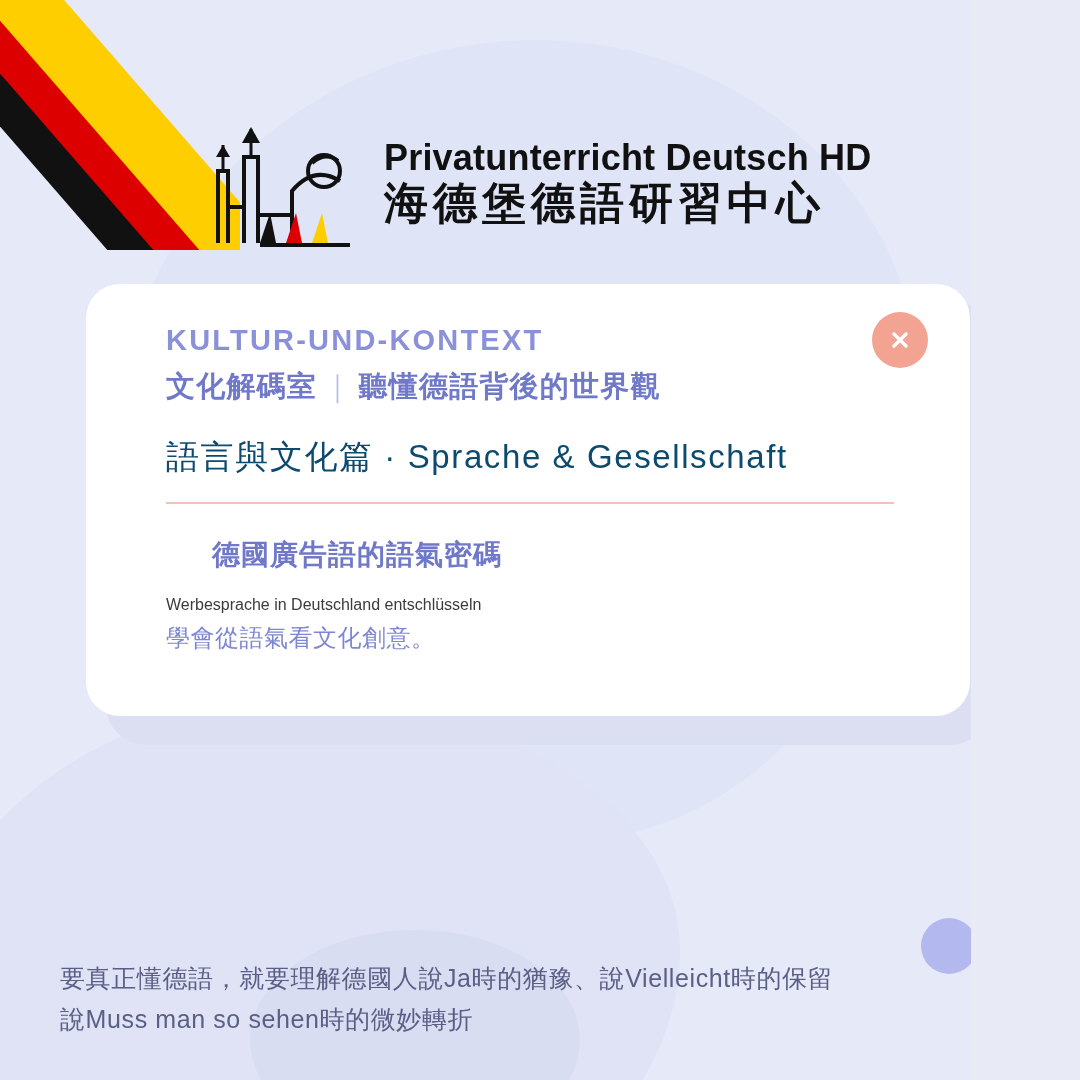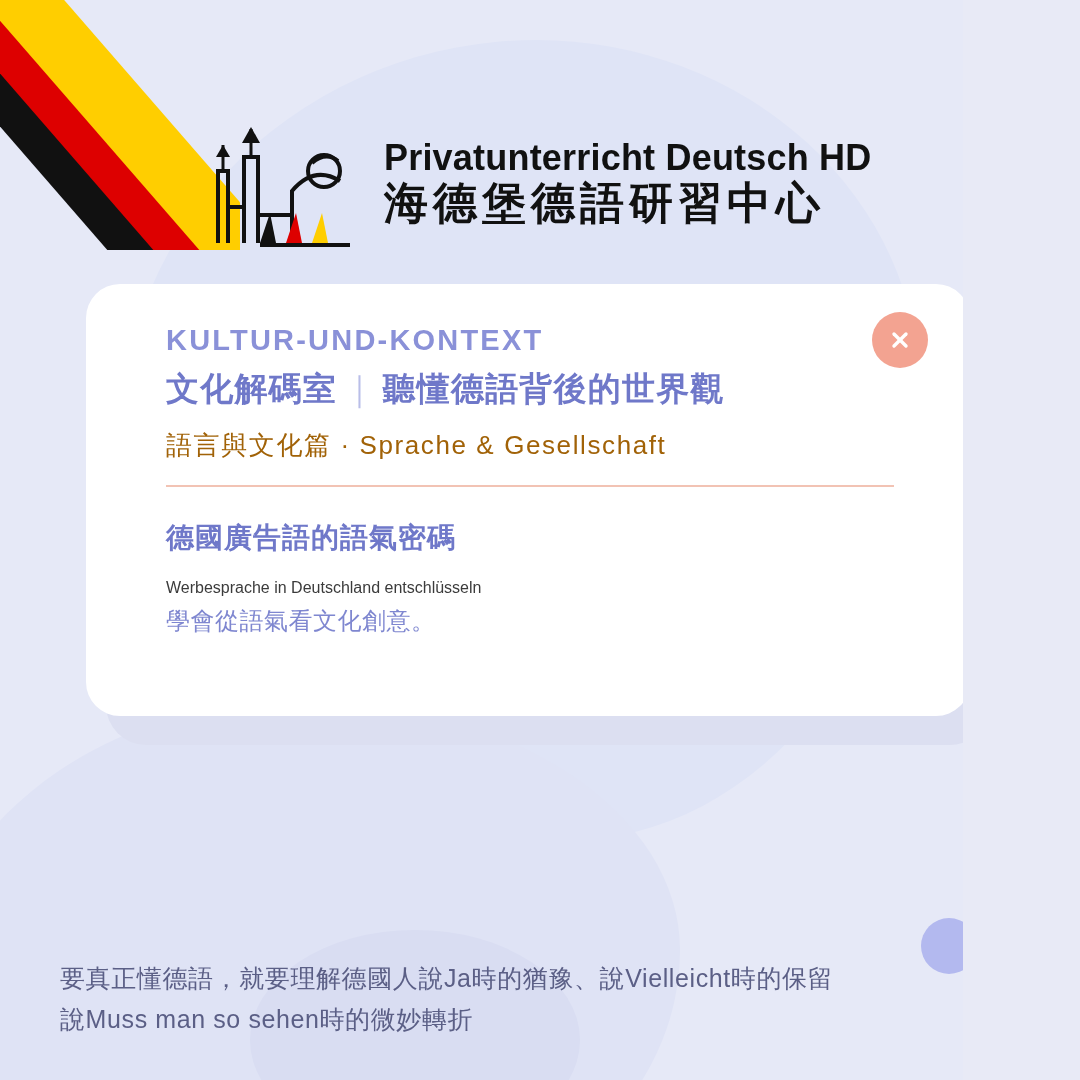--- a/index.html
+++ b/index.html
@@ -12,20 +12,21 @@
     font-family: "Liberation Sans", sans-serif;
     background: #e8eaf6;
     overflow: hidden;
   }
   .stage {
     position: relative;
     width: 963px;
     height: 1080px;
     background: #e6e9f7;
     overflow: hidden;
+    padding-left: 8px;
   }
 
   
   .blob-a {
     position: absolute;
     left: 120px;
     top: 40px;
     width: 800px;
     height: 800px;
     background: #dfe4f6;
@@ -138,48 +139,49 @@
   }
   .kicker {
     color: #8a91d8;
     font-size: 29px;
     font-weight: bold;
     letter-spacing: 2.2px;
     line-height: 1.25;
   }
   .title-zh {
     margin-top: 9px;
-    font-size: 33px;
+    font-size: 29px;
     font-weight: bold;
     color: #6f78c9;
     letter-spacing: 1.2px;
   }
   .title-zh .divider {
     color: #b9bee8;
     font-weight: normal;
     padding: 0 6px;
   }
   .subtitle {
-    margin-top: 16px;
-    font-size: 26px;
-    color: #a16207;
+    margin-top: 28px;
+    font-size: 33px;
+    color: #0c4a6e;
     letter-spacing: 1.6px;
   }
   .rule {
     margin-top: 22px;
     width: 728px;
     height: 2px;
     background: #f2c3b4;
   }
   .lesson-title {
     margin-top: 32px;
     font-size: 28px;
     font-weight: bold;
     color: #6f78c9;
     letter-spacing: 1px;
+    margin-left: 46px;
   }
   .lesson-de {
     margin-top: 22px;
     font-size: 16px;
     color: #3b3b3b;
   }
   .lesson-note {
     margin-top: 8px;
     font-size: 24px;
     color: #7f87d0;

